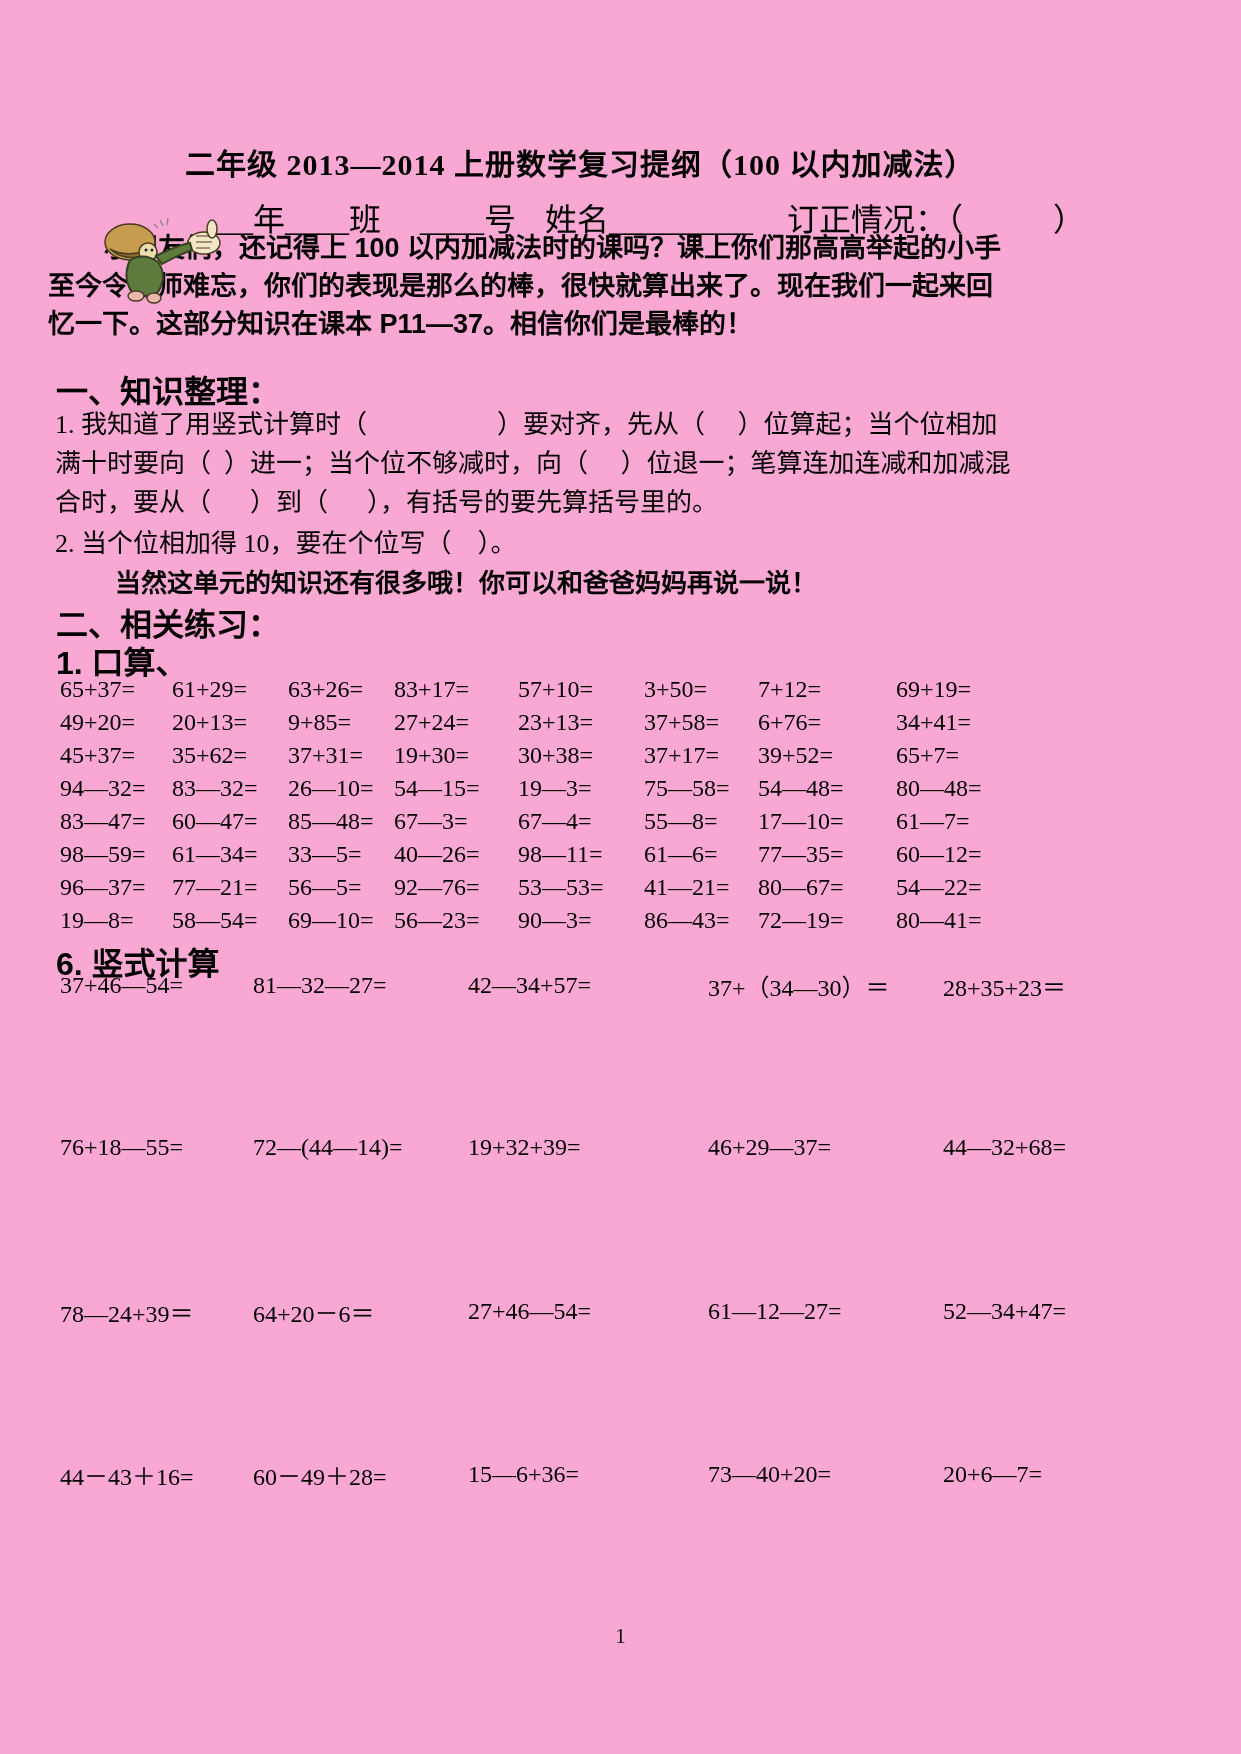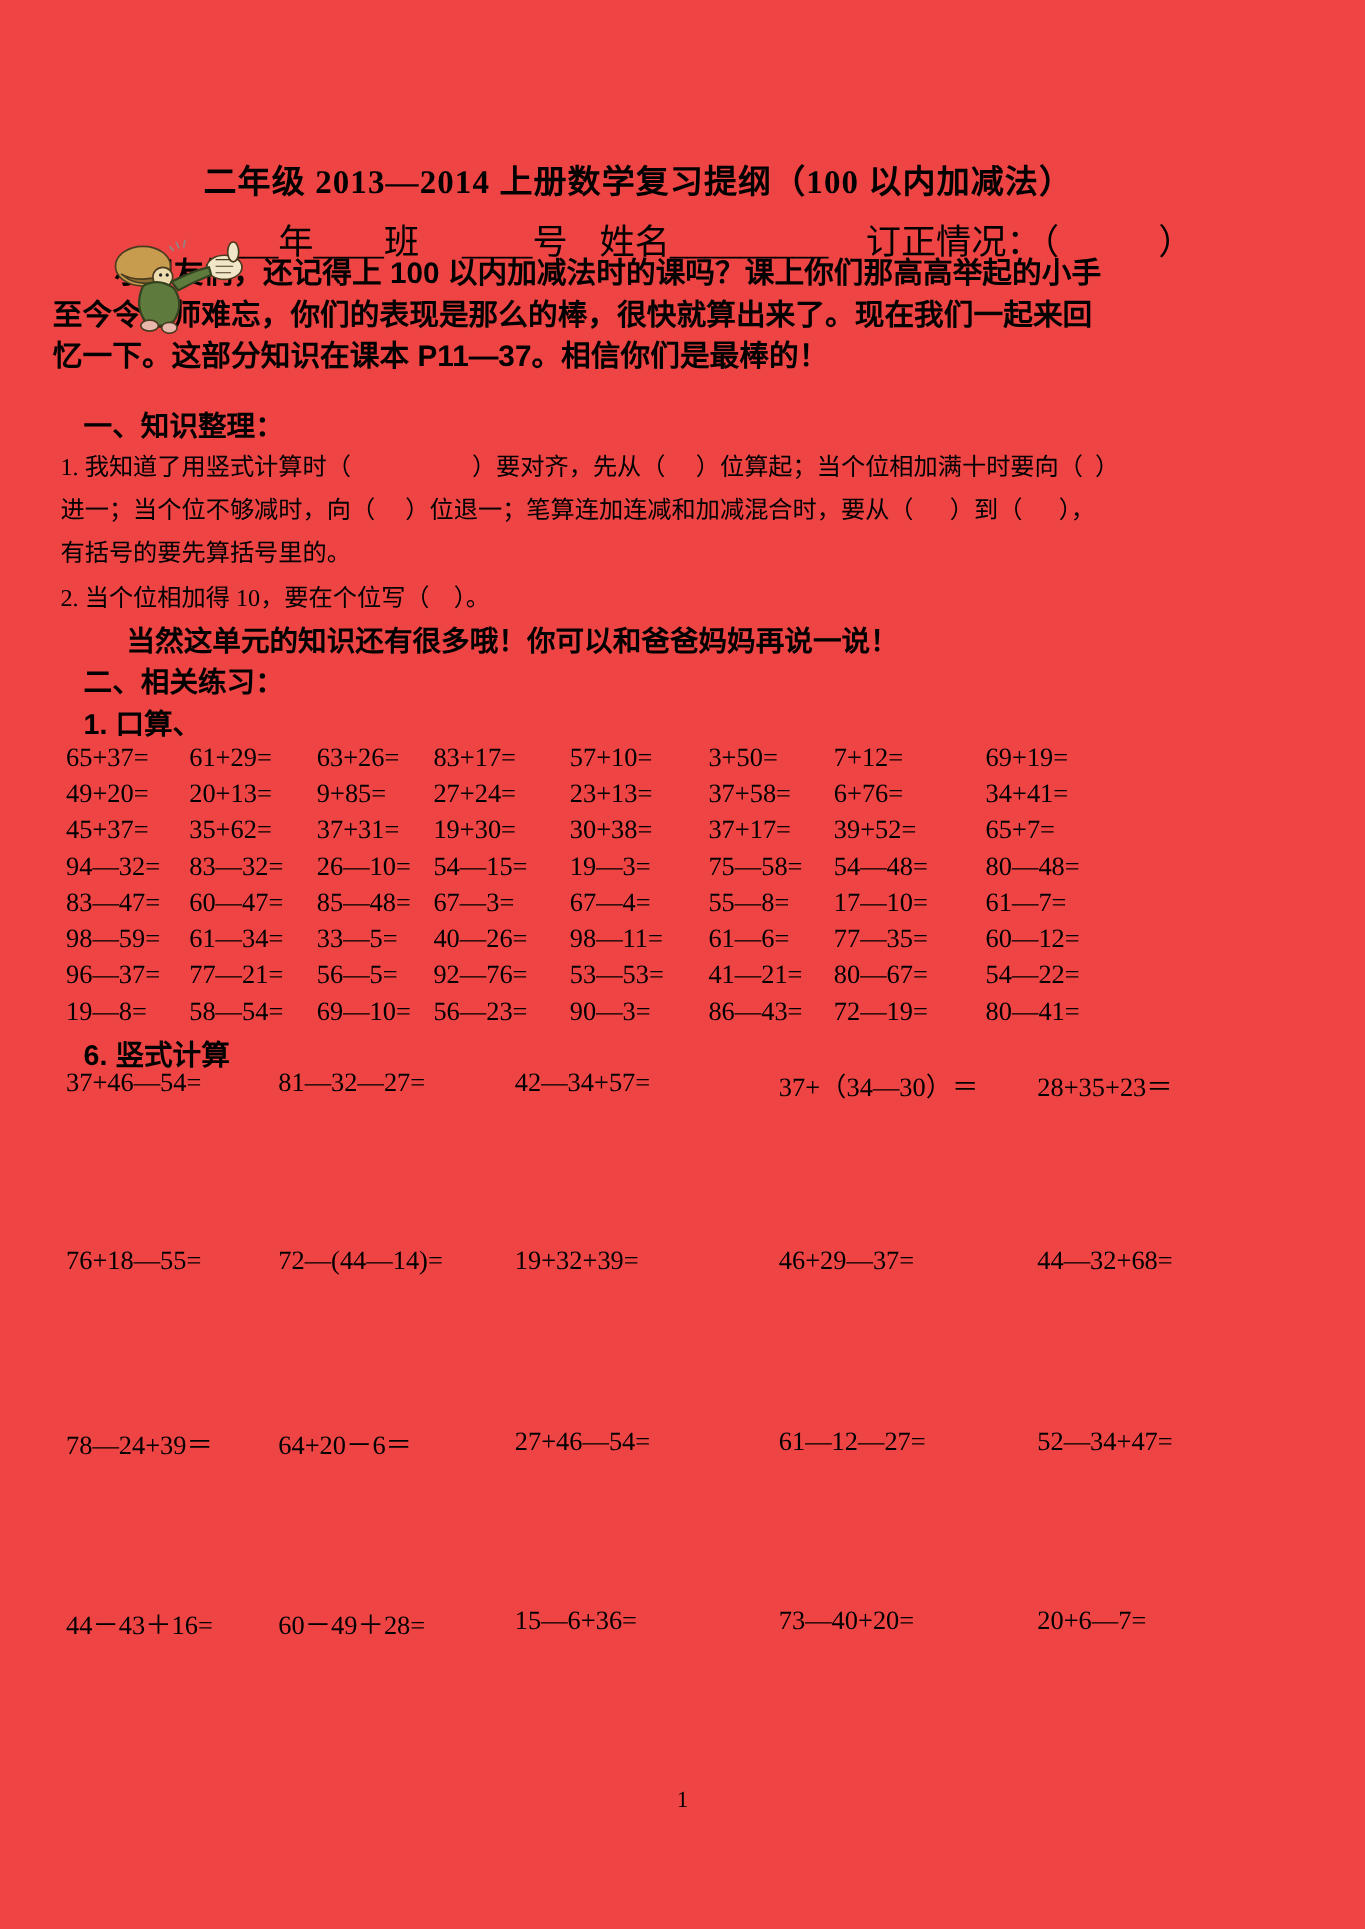--- a/index.html
+++ b/index.html
@@ -1,18 +1,18 @@
 <!DOCTYPE html>
 <html lang="zh-CN"><head>
 <meta charset="utf-8">
 <style>
   html,body { margin:0; padding:0; background:#e9e9e9; }
   .page {
     position:relative; width:1241px; height:1754px;
-    background:#ef4444; color:#000000;
+    background:#f9a8d4; color:#000000;
     font-family:"Liberation Serif", serif;
     overflow:hidden; margin:0 auto;
   }
   .title {
     position:absolute; left:185px; top:140px; width:760px;
     text-align:center; font-size:30px; font-weight:bold;
     letter-spacing:1px; white-space:nowrap;
   }
   .mascot { position:absolute; left:100px; top:212px; z-index:2; }
   .student-line { position:absolute; left:0; top:194px; width:1241px; height:40px; font-size:32px; }
@@ -21,31 +21,31 @@
   .si-num  { left:420px; }
   .si-name { left:545px; }
   .si-corr { left:787px;text-align:right; }
   .corr-gap { display:inline-block; width:90px; }
   .intro {
     position:absolute; left:48px; top:229px; width:966px;
     font-family:"Liberation Sans", sans-serif; font-weight:bold;
     font-size:27px; line-height:38px; text-indent:56px;
   }
   .heading {
-    position:absolute; left:76px;
+    position:absolute; left:56px;
     font-family:"Liberation Sans", sans-serif; font-weight:bold;
-    font-size:26px; white-space:pre;
+    font-size:32px; white-space:pre;
   }
   .h-knowledge { top:366px; }
   .h-practice  { top:599px; }
   .h-oral      { top:637px; }
   .h-vertical  { top:938px; }
   .body-text {
     position:absolute; left:55px; width:962px;
-    font-size:22px; line-height:39px; white-space:pre-wrap;
+    font-size:26px; line-height:39px; white-space:pre-wrap;
   }
   .item1 { top:405px; }
   .item2 { top:524px; }
   .note {
     position:absolute; left:115px; top:562px;
     font-family:"Liberation Sans", sans-serif; font-weight:bold; font-size:26px;
   }
   .oral-grid { position:absolute; left:60px; top:673px; width:1010px; }
   .oral-grid .prob-row {
     display:grid; grid-template-columns:112px 116px 106px 124px 126px 114px 138px auto;

